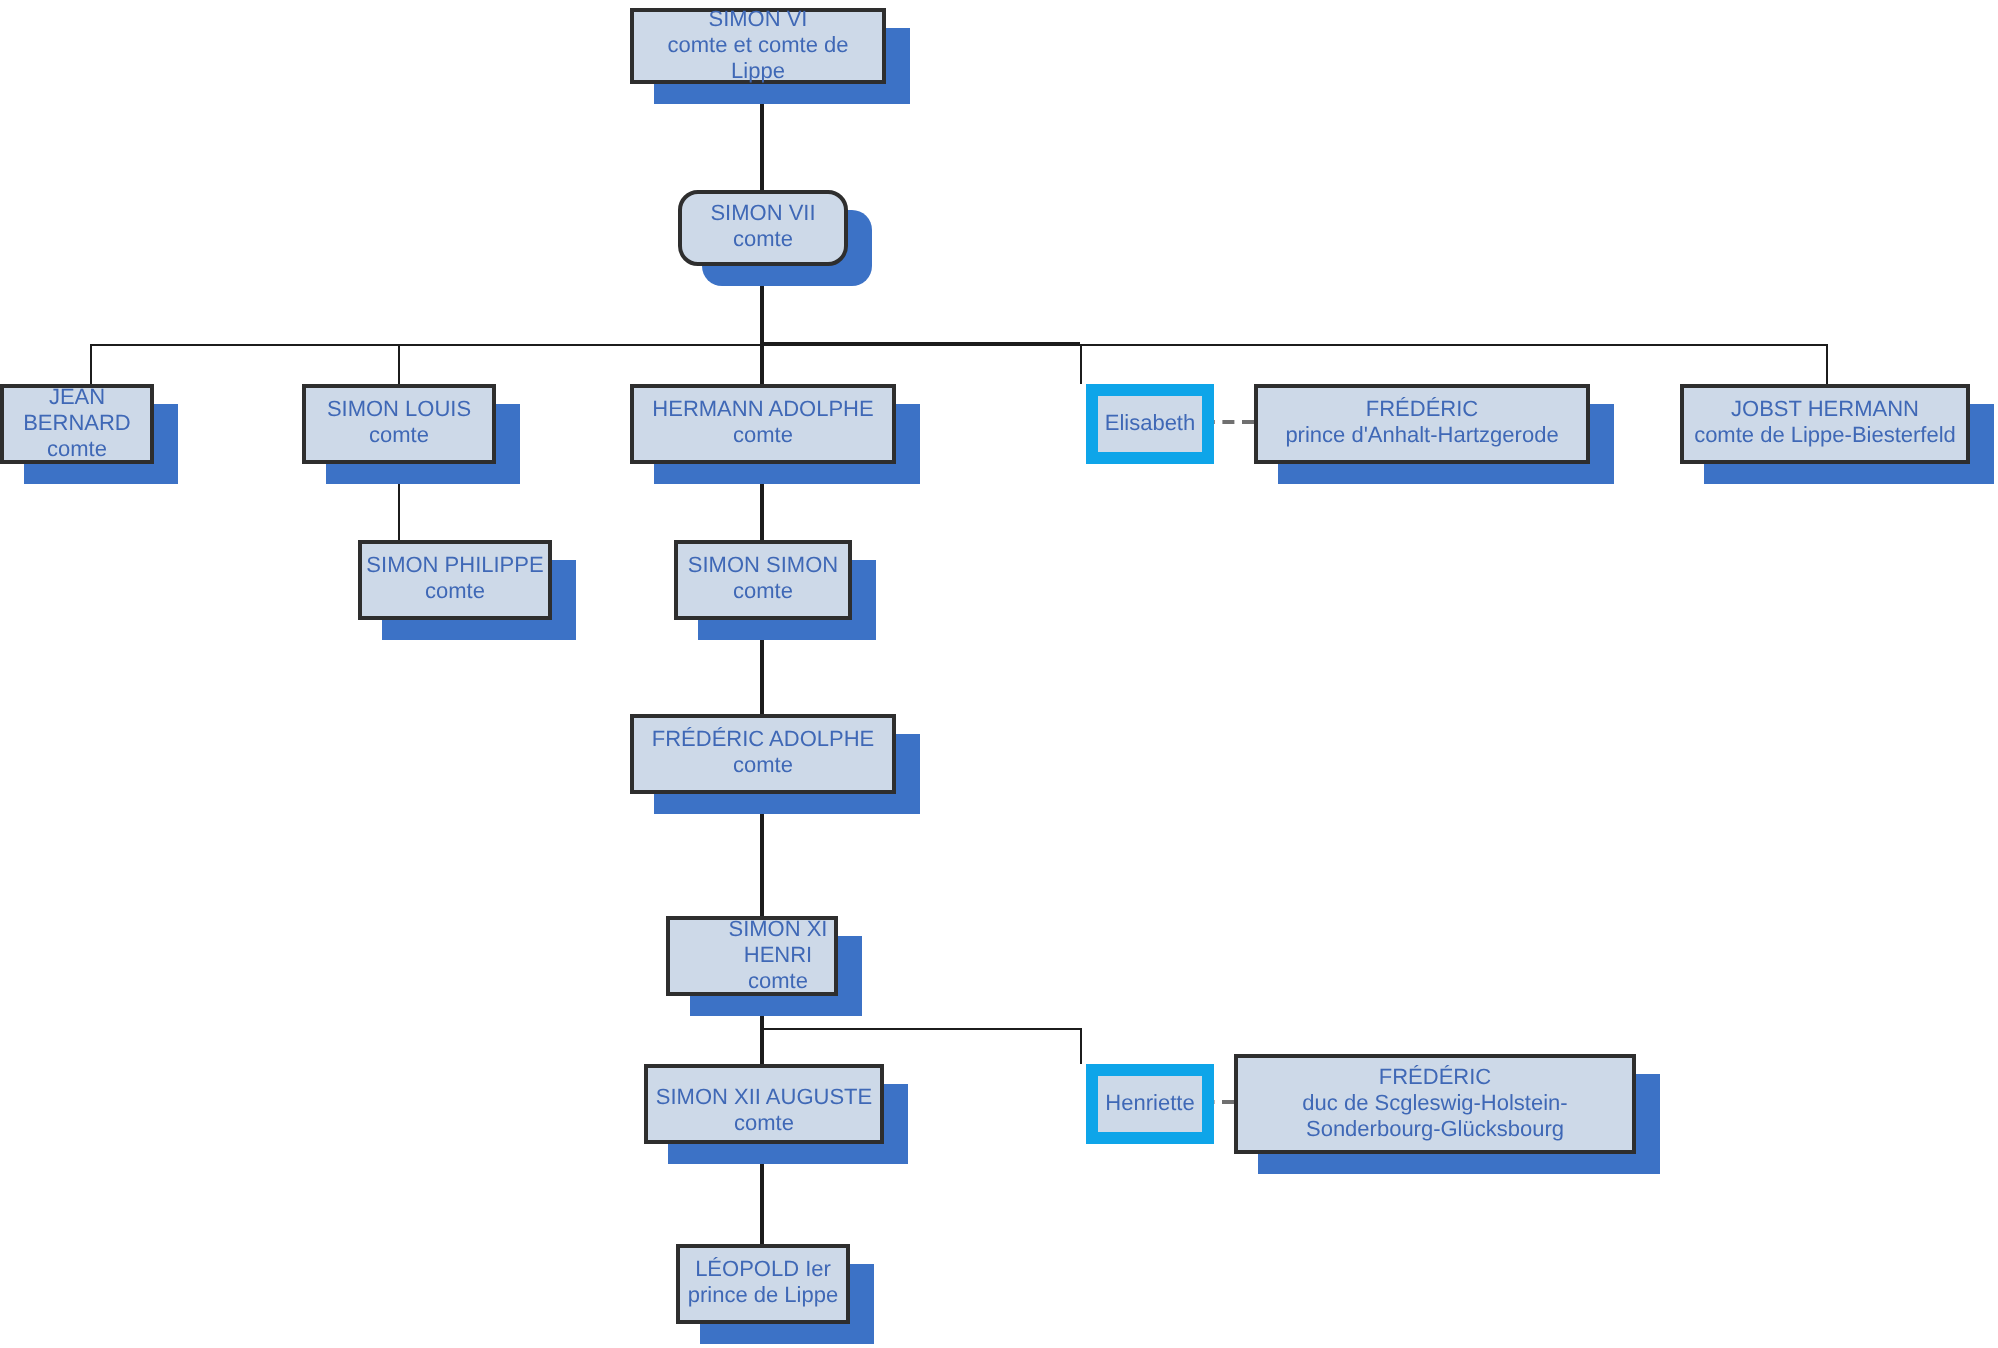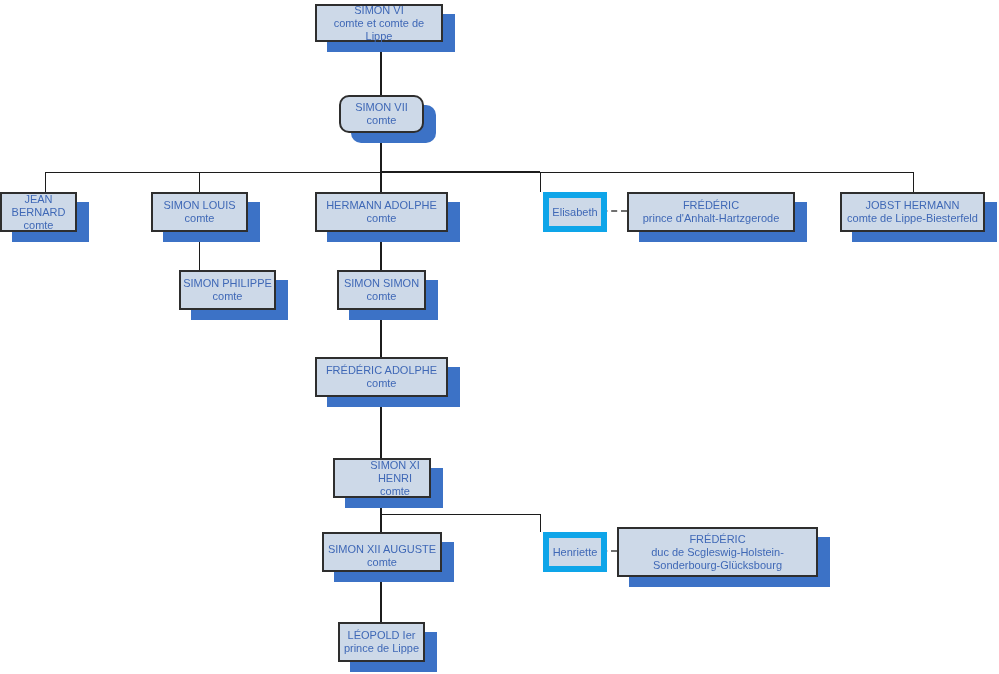--- a/index.html
+++ b/index.html
@@ -112,21 +112,21 @@
       <div class="node-sub">comte</div>
     </div>
     <div class="node main" style="left: 337px; top: 270px; width: 89px; height: 40px;">
       <div class="node-title">SIMON SIMON</div>
       <div class="node-sub">comte</div>
     </div>
     <div class="node main" style="left: 315px; top: 357px; width: 133px; height: 40px;">
       <div class="node-title">FRÉDÉRIC ADOLPHE</div>
       <div class="node-sub">comte</div>
     </div>
-    <div class="node main" style="left: 333px; top: 458px; width: 98px; height: 40px; padding-left: 28px;">
+    <div class="node main" style="left: 333px; top: 458px; width: 86px; height: 40px; padding-left: 28px;">
       <div class="node-title">SIMON XI HENRI</div>
       <div class="node-sub">comte</div>
     </div>
     <div class="node main" style="left: 322px; top: 532px; width: 120px; height: 40px; justify-content: flex-end;">
       <div class="node-title">SIMON XII AUGUSTE</div>
       <div class="node-sub">comte</div>
     </div>
     <div class="node spouse" style="left: 508px; top: 532px; width: 64px; height: 40px;">
       <div class="node-title">Henriette</div>
     </div>

